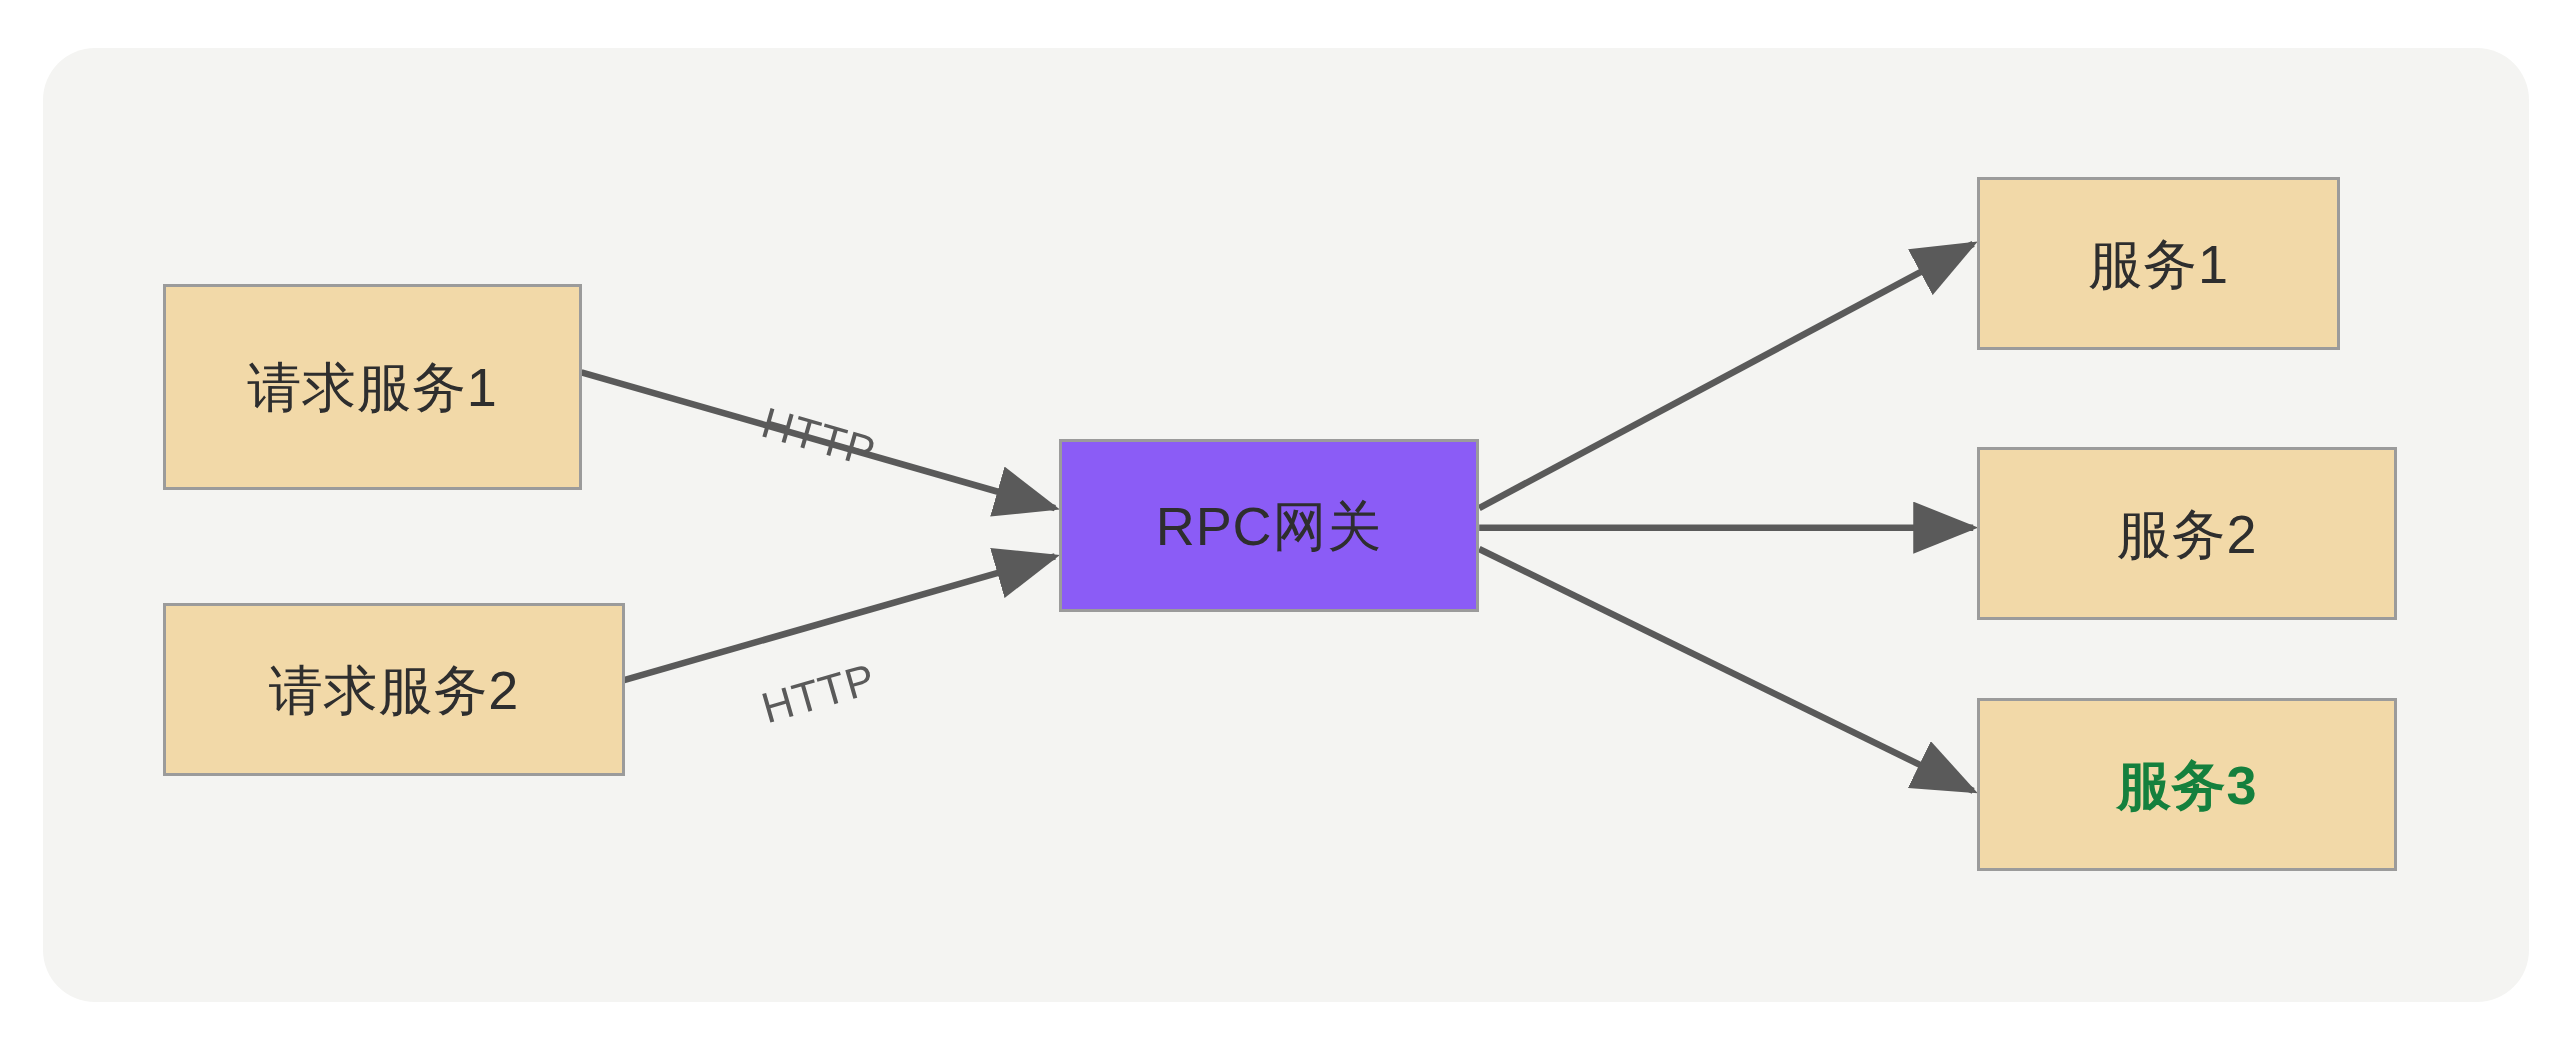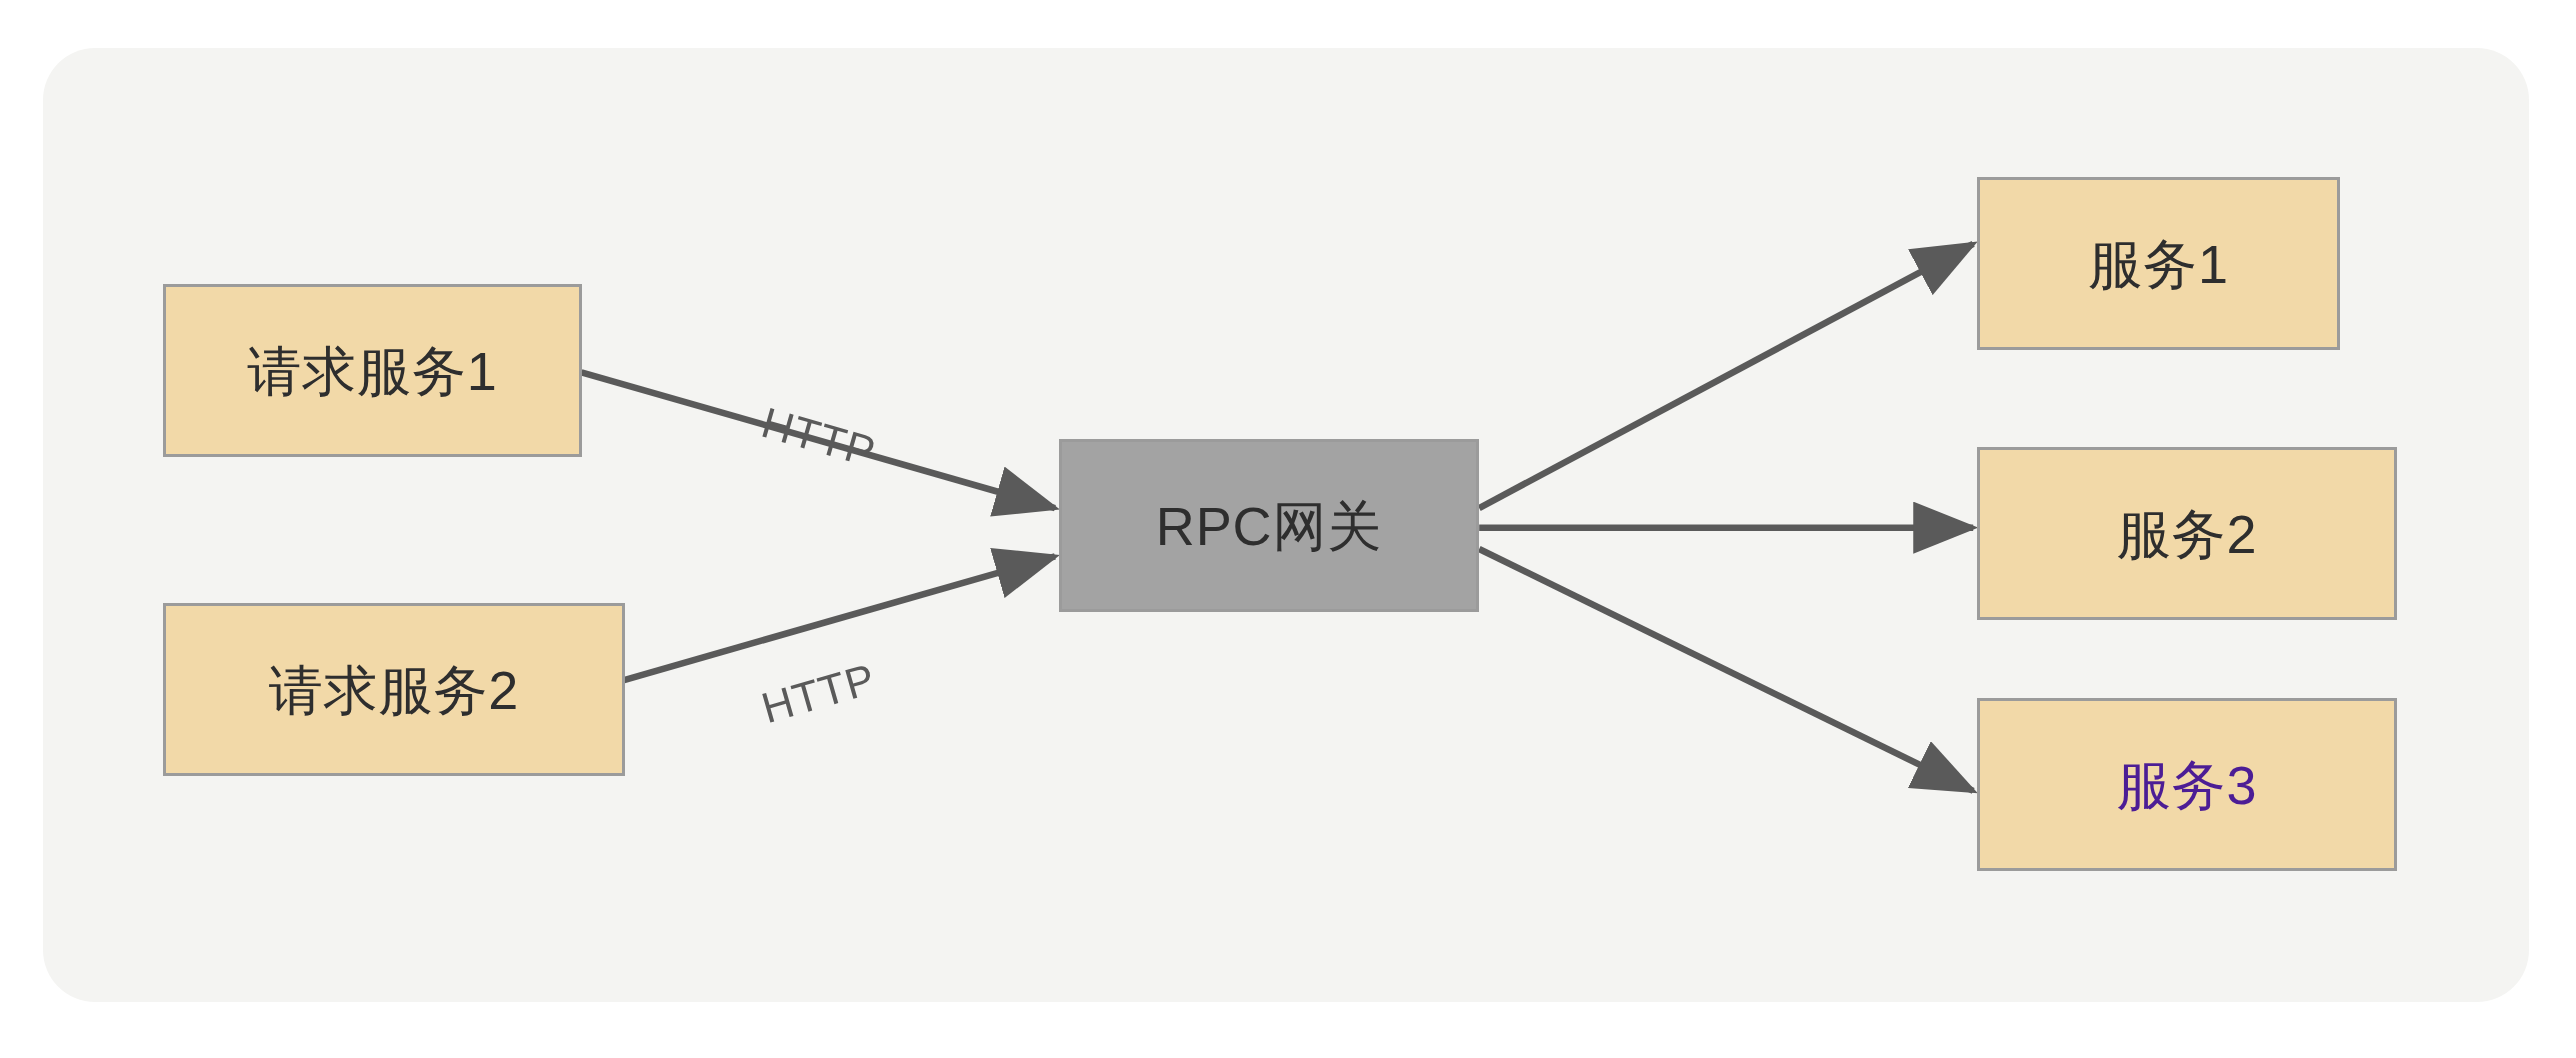--- a/index.html
+++ b/index.html
@@ -77,36 +77,36 @@
     <g id="edge-lines">
         <line x1="625" y1="400" x2="1134" y2="546" stroke="#5a5a5a" stroke-width="7" marker-end="url(#arrowhead)"></line>
         <line x1="625" y1="744" x2="1134" y2="598" stroke="#5a5a5a" stroke-width="7" marker-end="url(#arrowhead)"></line>
         <line x1="1590" y1="546" x2="2121" y2="262" stroke="#5a5a5a" stroke-width="7" marker-end="url(#arrowhead)"></line>
         <line x1="1590" y1="567" x2="2121" y2="567" stroke="#5a5a5a" stroke-width="7" marker-end="url(#arrowhead)"></line>
         <line x1="1590" y1="590" x2="2121" y2="850" stroke="#5a5a5a" stroke-width="7" marker-end="url(#arrowhead)"></line>
       </g>
   </svg>
 
   <div id="nodes-layer">
-      <div class="node" style="left: 163px; top: 284px; width: 419px; height: 173px; background: rgb(242, 217, 168); border-color: rgb(155, 155, 155); color: rgb(46, 46, 46);">
+      <div class="node" style="left: 163px; top: 284px; width: 419px; height: 206px; background: rgb(242, 217, 168); border-color: rgb(155, 155, 155); color: rgb(46, 46, 46);">
         <span class="node-label">请求服务1</span>
       </div>
       <div class="node" style="left: 163px; top: 603px; width: 462px; height: 173px; background: rgb(242, 217, 168); border-color: rgb(155, 155, 155); color: rgb(46, 46, 46);">
         <span class="node-label">请求服务2</span>
       </div>
-      <div class="node" style="left: 1059px; top: 439px; width: 420px; height: 173px; background: #a3a3a3; border-color: rgb(155, 155, 155); color: rgb(46, 46, 46);">
+      <div class="node" style="left: 1059px; top: 439px; width: 420px; height: 173px; background: #8b5cf6; border-color: rgb(155, 155, 155); color: rgb(46, 46, 46);">
         <span class="node-label">RPC网关</span>
       </div>
       <div class="node" style="left: 1977px; top: 177px; width: 363px; height: 173px; background: rgb(242, 217, 168); border-color: rgb(155, 155, 155); color: rgb(46, 46, 46);">
         <span class="node-label">服务1</span>
       </div>
       <div class="node" style="left: 1977px; top: 437px; width: 420px; height: 173px; background: rgb(242, 217, 168); border-color: rgb(155, 155, 155); color: rgb(46, 46, 46); margin-top: 10px;">
         <span class="node-label">服务2</span>
       </div>
-      <div class="node" style="left: 1977px; top: 698px; width: 420px; height: 173px; background: rgb(242, 217, 168); border-color: rgb(155, 155, 155); color: #4c1d95;">
+      <div class="node" style="left: 1977px; top: 698px; width: 420px; height: 173px; background: rgb(242, 217, 168); border-color: rgb(155, 155, 155); color: #15803d; font-weight: bold;">
         <span class="node-label">服务3</span>
       </div>
     </div>
   <div id="labels-layer">
       <div class="edge-label" style="left: 763px; top: 400px; color: rgb(90, 90, 90); transform: rotate(16deg);">HTTP</div>
       <div class="edge-label" style="left: 763px; top: 688px; color: rgb(90, 90, 90); transform: rotate(-16deg);">HTTP</div>
     </div>
 
 </div>
 

